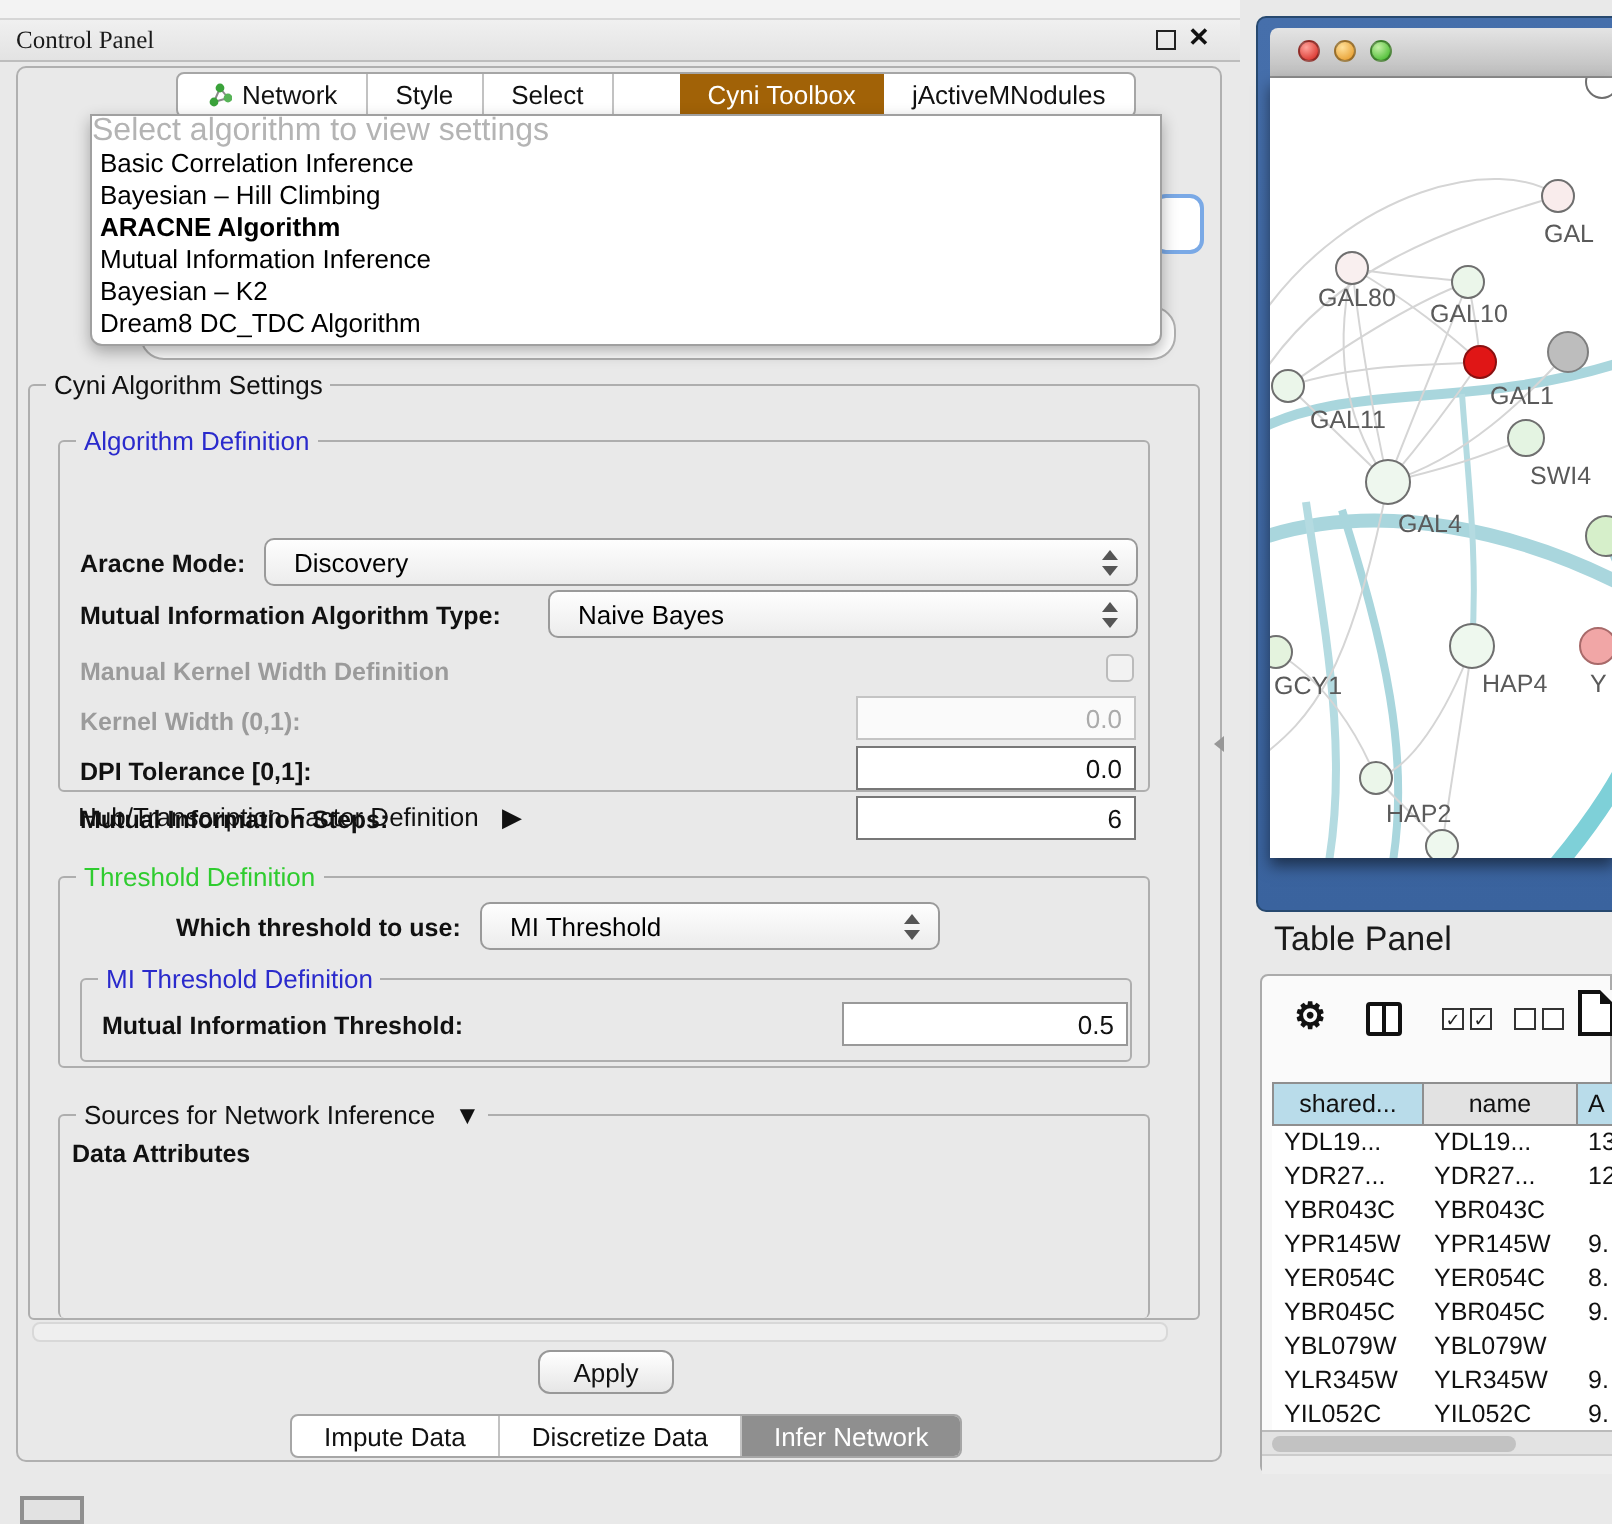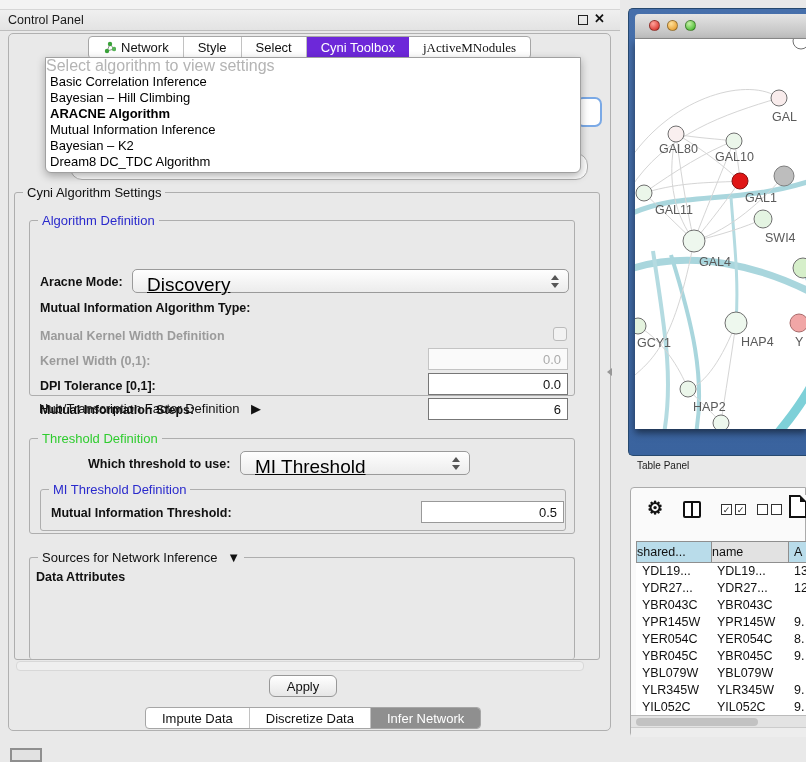--- a/index.html
+++ b/index.html
@@ -3,34 +3,34 @@
 <meta charset="utf-8">
 <style>
   * { margin:0; padding:0; box-sizing:border-box; }
   html,body { width:806px; height:762px; overflow:hidden; background:#e9e9e9;
     font-family:"Liberation Sans", sans-serif; font-size:13px; color:#111; }
   .abs { position:absolute; }
 
   
   .top-strip { left:0; top:0; width:620px; height:10px; background:#f3f3f3; border-bottom:1px solid #d6d6d6; }
   .titlebar { left:0; top:10px; width:620px; height:21px; background:linear-gradient(#f0f0f0,#e3e3e3);
-    border-bottom:1px solid #bdbdbd; }
+    border-bottom:1px solid #bdbdbd;font-family:Liberation Serif, serif; }
   .titlebar .title { position:absolute; left:8px; top:3px; font-size:12.5px; color:#1a1a1a; }
   .win-float { position:absolute; left:578px; top:5px; width:10px; height:10px; border:1.6px solid #222; }
   .win-close { position:absolute; left:594px; top:1px; font-size:13px; font-weight:bold; color:#111; }
 
   .outer-panel { left:8px; top:33px; width:603px; height:698px; border:1px solid #b0b0b0;
     border-radius:5px; background:#e9e9e9; }
 
   .tabbar { left:88px; top:36px; height:23px; display:flex; background:#fff; border:1px solid #a6a6a6;
     border-radius:4px; overflow:hidden; z-index:20; }
   .tab { display:flex; align-items:center; justify-content:center; padding:0 14px; height:100%;
     font-size:13px; color:#111; border-right:1px solid #c2c2c2; white-space:nowrap; }
-  .tab:last-child { border-right:none;font-family:Liberation Serif, serif; }
-  .tab.sel { background:#6d28d9; color:#fff; border-right:none; }
+  .tab:last-child { border-right:none; }
+  .tab.sel { background:#a16207; color:#fff; border-right:none;margin-left:33px; }
   .tab .neticon { margin-right:5px; }
 
   
   .popup { left:45px; top:57px; width:536px; height:116px; background:#fff; border:1px solid #a0a0a0;
     border-radius:0 0 6px 6px; box-shadow:0 3px 8px rgba(0,0,0,.3); z-index:50; }
   .popup-head { height:16px; color:#b4b4b4; font-size:16px; line-height:15px; }
   .popup-item { height:16px; line-height:16px; padding-left:4px; font-size:13px; color:#000; white-space:nowrap; }
   .popup-item.bold { font-weight:bold; }
 
   
@@ -48,21 +48,21 @@
 
   .settings { left:14px; top:192px; width:586px; height:468px; z-index:1; }
   .v-scroll { left:585px; top:194px; width:13px; height:464px; background:#ededed; border-left:1px solid #cfcfcf; }
   .v-thumb { position:absolute; left:1.5px; top:3px; width:9px; height:420px; background:#b4b4b4; border-radius:5px; }
 
   .boldlbl { font-weight:bold; font-size:12.5px; white-space:nowrap; }
   .graylbl { color:#9b9b9b; }
 
   .combo { position:absolute; height:24px; border:1px solid #9a9a9a; border-radius:5px;
     background:linear-gradient(#fefefe,#ececec); }
-  .combo .val { position:absolute; left:14px; top:4px; font-size:19px; color:#000;text-decoration:underline; }
+  .combo .val { position:absolute; left:14px; top:4px; font-size:13px; color:#000; }
   .combo .arrows { position:absolute; right:9px; top:5px; }
   .tri-up { width:0; height:0; border-left:4px solid transparent; border-right:4px solid transparent;
     border-bottom:5px solid #555; margin-bottom:3px; }
   .tri-dn { width:0; height:0; border-left:4px solid transparent; border-right:4px solid transparent;
     border-top:5px solid #555; }
 
   .field { position:absolute; height:22px; border:1px solid #777; background:#fff;
     text-align:right; padding:3px 6px 0 0; font-size:13px; }
   .field.dis { border:1px solid #c4c4c4; background:#fafafa; color:#ababab; }
 
@@ -89,35 +89,35 @@
   .net-titlebar { position:absolute; left:6px; top:5px; width:172px; height:25px;
     background:linear-gradient(#e4e4e4,#bdbdbd); border-bottom:1px solid #8e8e8e; border-radius:4px 0 0 0; }
   .light { position:absolute; top:6px; width:11px; height:11px; border-radius:50%; border:1px solid rgba(0,0,0,.35); }
   .light.red { left:14px; background:radial-gradient(circle at 35% 30%, #ffa39b, #dd3f38 75%); }
   .light.yellow { left:32px; background:radial-gradient(circle at 35% 30%, #ffe09a, #eaa63c 75%); }
   .light.green { left:50px; background:radial-gradient(circle at 35% 30%, #c4f0a6, #57c23e 75%); }
   .net-canvas { position:absolute; left:6px; top:30px; width:172px; height:390px; background:#fff;
     box-shadow:0 4px 7px rgba(0,0,0,.5); }
 
   
-  .tp-title { left:637px; top:460px; font-size:10px; color:#1a1a1a; }
+  .tp-title { left:637px; top:460px; font-size:17px; color:#1a1a1a; }
   .tp-panel { left:630px; top:487px; width:176px; height:250px; background:#fafafa;
     border:1px solid #ababab; border-radius:4px 0 0 4px; }
   .tp-toolbar { position:absolute; left:0; top:0; width:100%; height:46px; }
   .gear { position:absolute; left:16px; top:9px; font-size:18px; color:#111; font-weight:bold; }
   .colsicon { position:absolute; left:52px; top:13px; width:18px; height:17px; border:2px solid #111; border-radius:2px; background:#fff; }
   .colsicon::after { content:""; position:absolute; left:6px; top:0; width:2px; height:13px; background:#111; }
   .cb { position:absolute; width:11px; height:11px; border:1.5px solid #333; background:#fff;
     font-size:9px; line-height:10px; text-align:center; color:#222; }
   .fileicon { position:absolute; left:158px; top:7px; width:18px; height:23px; border:2px solid #111; background:#fff; }
   .fileicon::after { content:""; position:absolute; right:-2px; top:-2px; width:0; height:0;
     border-top:7px solid #fafafa; border-left:7px solid #111; }
 
   .tp-header { position:absolute; left:5px; top:53px; display:flex; height:22px; }
-  .th { border:1px solid #8f8f8f; border-right:none; font-size:12.5px; text-align:left; padding-top:3px; overflow:hidden; }
+  .th { border:1px solid #8f8f8f; border-right:none; font-size:12.5px; text-align:center; padding-top:3px; overflow:hidden; }
   .th:last-child { border-right:1px solid #8f8f8f; }
   .th.blue { background:#b9dcea; }
   .th.gray { background:#e2e2e2; }
 
   .tp-rows { position:absolute; left:5px; top:75px; width:171px; height:152px; background:#fff; overflow:hidden; }
   .tr { display:flex; height:17px; line-height:17px; font-size:12.5px; white-space:nowrap; }
   .td { overflow:hidden; padding-left:6px; }
   .hscroll { position:absolute; left:0px; top:227px; width:176px; height:12px; background:#e3e3e3; border-top:1px solid #bbb; }
   .hthumb { position:absolute; left:5px; top:2px; width:122px; height:8px; background:#c2c2c2; border-radius:4px; }
   .tp-footer { position:absolute; left:0; top:239px; width:176px; height:10px; background:#ededed; border-top:1px solid #ccc; }
@@ -185,20 +185,27 @@
     <div class="abs boldlbl" style="left:10px; top:54px;">Aracne Mode:</div>
     <div class="combo" style="left:102px; top:48px; width:437px;">
       <div class="val">Discovery</div>
       <div class="arrows">
           <div class="tri-up"></div>
           <div class="tri-dn"></div>
         </div>
     </div>
 
     <div class="abs boldlbl" style="left:10px; top:80px;">Mutual Information Algorithm Type:</div>
+    <div class="combo" style="left:244px; top:74px; width:295px;">
+      <div class="val">Naive Bayes</div>
+      <div class="arrows">
+          <div class="tri-up"></div>
+          <div class="tri-dn"></div>
+        </div>
+    </div>
 
     <div class="abs boldlbl graylbl" style="left:10px; top:108px;">Manual Kernel Width Definition</div>
     <div class="chk" style="left:523px; top:106px;"></div>
 
     <div class="abs boldlbl graylbl" style="left:10px; top:133px;">Kernel Width (0,1):</div>
     <div class="field dis" style="left:398px; top:127px; width:140px;">0.0</div>
 
     <div class="abs boldlbl" style="left:10px; top:158px;">DPI Tolerance [0,1]:</div>
     <div class="field" style="left:398px; top:152px; width:140px;">0.0</div>
 

